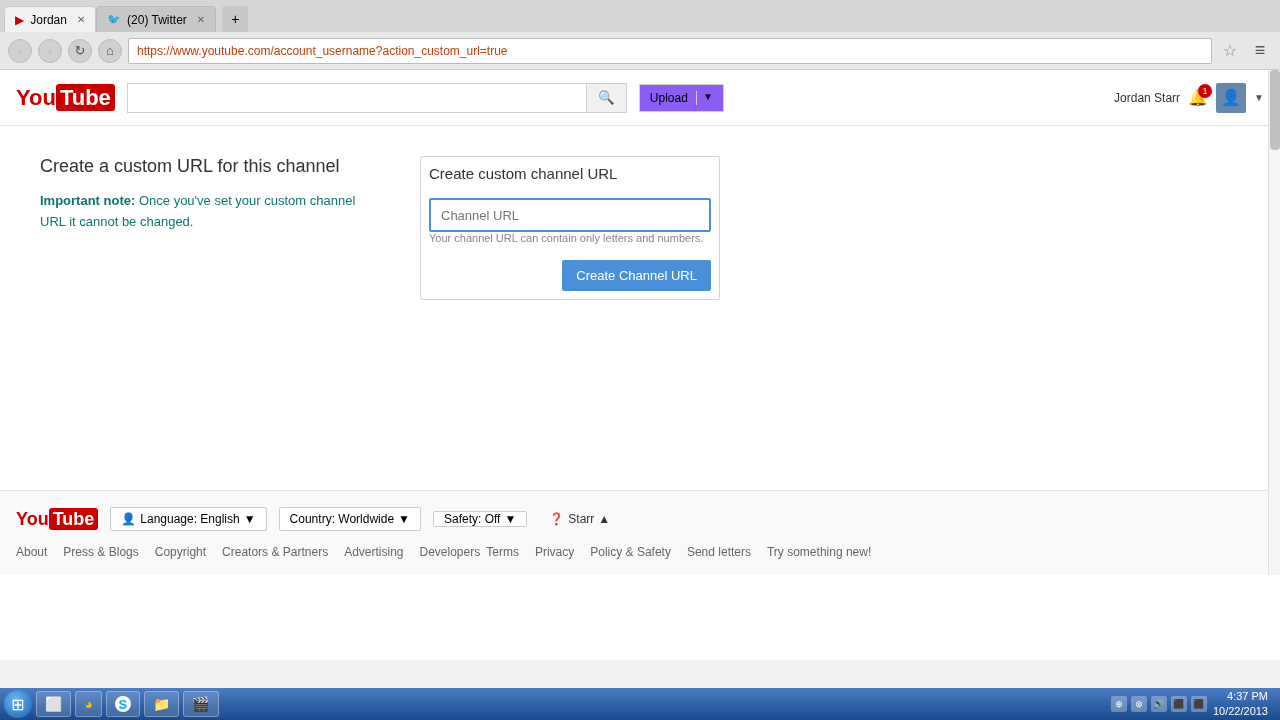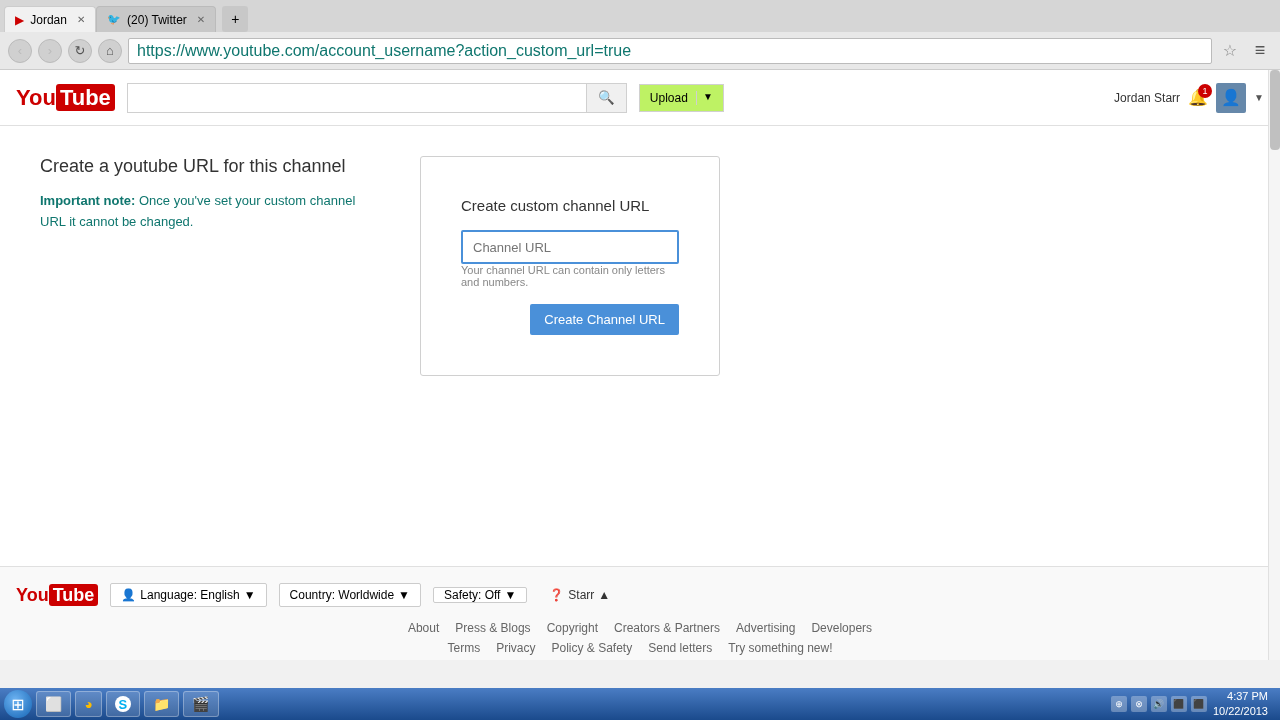--- a/index.html
+++ b/index.html
@@ -11,67 +11,67 @@
     .tab.active { background: #f1f1f1; border: 1px solid #ccc; border-bottom: none; }
     .tab.inactive { background: #c8c8c8; border: 1px solid #bbb; border-bottom: none; margin-right: 2px; }
     .tab-close { font-size: 10px; margin-left: 4px; color: #666; }
     .tab-new { width: 26px; height: 26px; background: #c8c8c8; border-radius: 3px; display: flex; align-items: center; justify-content: center; font-size: 14px; cursor: pointer; margin-left: 4px; }
 
     
     .nav-bar { background: #e8e8e8; height: 38px; display: flex; align-items: center; padding: 0 8px; gap: 6px; border-bottom: 1px solid #ccc; }
     .nav-btn { width: 24px; height: 24px; border-radius: 50%; background: #d0d0d0; border: 1px solid #bbb; display: flex; align-items: center; justify-content: center; cursor: pointer; font-size: 13px; color: #555; }
     .nav-btn.disabled { color: #bbb; cursor: default; }
     .address-bar { flex: 1; height: 26px; border: 1px solid #bbb; border-radius: 2px; padding: 0 8px; font-size: 12px; background: white; display: flex; align-items: center; }
-    .address-text { font-size: 16px; color: #0f766e; }
+    .address-text { font-size: 12px; color: #c2410c; }
     .star-btn { width: 24px; height: 24px; display: flex; align-items: center; justify-content: center; color: #888; cursor: pointer; font-size: 16px; }
     .menu-btn { width: 24px; height: 24px; display: flex; align-items: center; justify-content: center; color: #555; cursor: pointer; font-size: 18px; }
 
     
     .yt-page { background: white; height: calc(720px - 28px - 32px - 38px - 32px); overflow-y: auto; position: relative; }
 
     
     .yt-header { background: white; border-bottom: 1px solid #e0e0e0; height: 56px; display: flex; align-items: center; padding: 0 16px; gap: 12px; }
     .yt-logo { font-size: 22px; font-weight: bold; }
     .yt-logo span.you { color: #cc0000; }
     .yt-logo span.tube { color: white; background: #cc0000; padding: 1px 4px; border-radius: 3px; }
     .yt-search-bar { flex: 1; max-width: 500px; height: 30px; border: 1px solid #d0d0d0; display: flex; }
     .yt-search-input { flex: 1; border: none; padding: 0 8px; font-size: 13px; outline: none; }
     .yt-search-btn { width: 40px; background: #f0f0f0; border: none; border-left: 1px solid #d0d0d0; cursor: pointer; display: flex; align-items: center; justify-content: center; }
-    .yt-upload-btn { background: #bef264; border: 1px solid #d0d0d0; padding: 6px 10px; cursor: pointer; font-size: 12px; display: flex; align-items: flex-start; gap: 0; }
+    .yt-upload-btn { background: #8b5cf6; border: 1px solid #d0d0d0; padding: 6px 10px; cursor: pointer; font-size: 12px; display: flex; align-items: flex-start; gap: 0; }
     .yt-upload-main { border-right: 1px solid #d0d0d0; padding-right: 8px; }
     .yt-upload-arrow { padding-left: 6px; font-size: 10px; }
     .yt-user-area { display: flex; align-items: center; gap: 8px; margin-left: auto; }
     .yt-username { font-size: 12px; color: #333; }
     .yt-notification { position: relative; width: 20px; height: 20px; }
     .yt-notif-badge { position: absolute; top: -4px; right: -4px; background: #cc0000; color: white; font-size: 9px; border-radius: 50%; width: 14px; height: 14px; display: flex; align-items: center; justify-content: center; }
     .yt-avatar { width: 30px; height: 30px; background: #6688aa; border-radius: 2px; display: flex; align-items: center; justify-content: center; color: white; font-size: 12px; }
 
     
     .yt-content { padding: 30px 40px; display: flex; gap: 60px; }
     .left-panel { max-width: 320px; }
     .left-panel h2 { font-size: 18px; font-weight: normal; color: #333; margin-bottom: 14px; }
     .left-panel .note { font-size: 13px; color: #0f766e; line-height: 1.6; }
     .left-panel .note strong { font-weight: bold; }
 
     
-    .url-box { border: 1px solid #d0d0d0; border-radius: 3px; padding: 40px; background: white; width: 300px; }
+    .url-box { border: 1px solid #d0d0d0; border-radius: 3px; padding: 8px; background: white; width: 300px; }
     .url-box h3 { font-size: 15px; font-weight: normal; color: #333; margin-bottom: 16px; }
     .url-input { width: 100%; height: 34px; border: 2px solid #4a90d9; padding: 0 10px; font-size: 13px; outline: none; border-radius: 2px; color: #333; }
     .url-hint { font-size: 11px; color: #888; margin-bottom: 16px; }
     .create-btn { background: #4a90d9; color: white; border: none; padding: 8px 14px; font-size: 13px; cursor: pointer; border-radius: 2px; float: right; }
 
     
     .yt-footer { background: #f9f9f9; border-top: 1px solid #e0e0e0; padding: 16px 16px; }
     .footer-top { display: flex; align-items: center; gap: 12px; margin-bottom: 14px; }
     .footer-logo { font-size: 18px; font-weight: bold; }
     .footer-lang-btn { display: flex; align-items: center; gap: 4px; border: 1px solid #ccc; border-radius: 2px; padding: 4px 10px; font-size: 12px; cursor: pointer; background: white; }
     .footer-country-btn { display: flex; align-items: center; gap: 4px; border: 1px solid #ccc; border-radius: 2px; padding: 4px 10px; font-size: 12px; cursor: pointer; background: white; }
     .footer-safety-btn { display: flex; align-items: center; gap: 4px; border: 1px solid #ccc; border-radius: 2px; padding: 0 10px; font-size: 12px; cursor: pointer; background: white; }
     .footer-help-btn { display: flex; align-items: center; gap: 4px; padding: 4px 10px; font-size: 12px; cursor: pointer; color: #333; }
-    .footer-links { display: flex; flex-direction: column; gap: 6px; align-items: center; }
+    .footer-links { display: flex; flex-direction: row; gap: 6px; }
     .footer-links-row { display: flex; gap: 16px; }
     .footer-link { font-size: 12px; color: #666; cursor: pointer; text-decoration: none; }
 
     
     .scroll-area { position: absolute; right: 0; top: 0; width: 12px; height: 100%; background: #f5f5f5; border-left: 1px solid #e0e0e0; }
     .scroll-thumb { position: absolute; top: 0; right: 0; width: 10px; height: 80px; background: #c0c0c0; border-radius: 4px; }
 
     
     .taskbar { position: fixed; bottom: 0; left: 0; right: 0; height: 32px; background: linear-gradient(to bottom, #4a7dc4, #1a4a8c); display: flex; align-items: center; padding: 0 4px; gap: 4px; z-index: 100; }
     .taskbar-start-orb { width: 28px; height: 28px; background: radial-gradient(circle at 40% 35%, #6db3f2, #1464b4); border-radius: 50%; display: flex; align-items: center; justify-content: center; }
@@ -139,21 +139,21 @@
           </div>
           <div class="yt-avatar">
             <span style="font-size:16px;">👤</span>
           </div>
           <span style="font-size:10px; color:#555;">▼</span>
         </div>
       </div>
 
       <div class="yt-content">
         <div class="left-panel">
-          <h2>Create a youtube URL for this channel</h2>
+          <h2>Create a custom URL for this channel</h2>
           <p class="note">
             <strong>Important note:</strong>
             <span>Once you've set your custom channel URL it cannot be changed.</span>
           </p>
         </div>
 
         <div class="url-box">
           <h3>Create custom channel URL</h3>
           <input class="url-input" type="text" placeholder="Channel URL" style="">
           <p class="url-hint">Your channel URL can contain only letters and numbers.</p>

